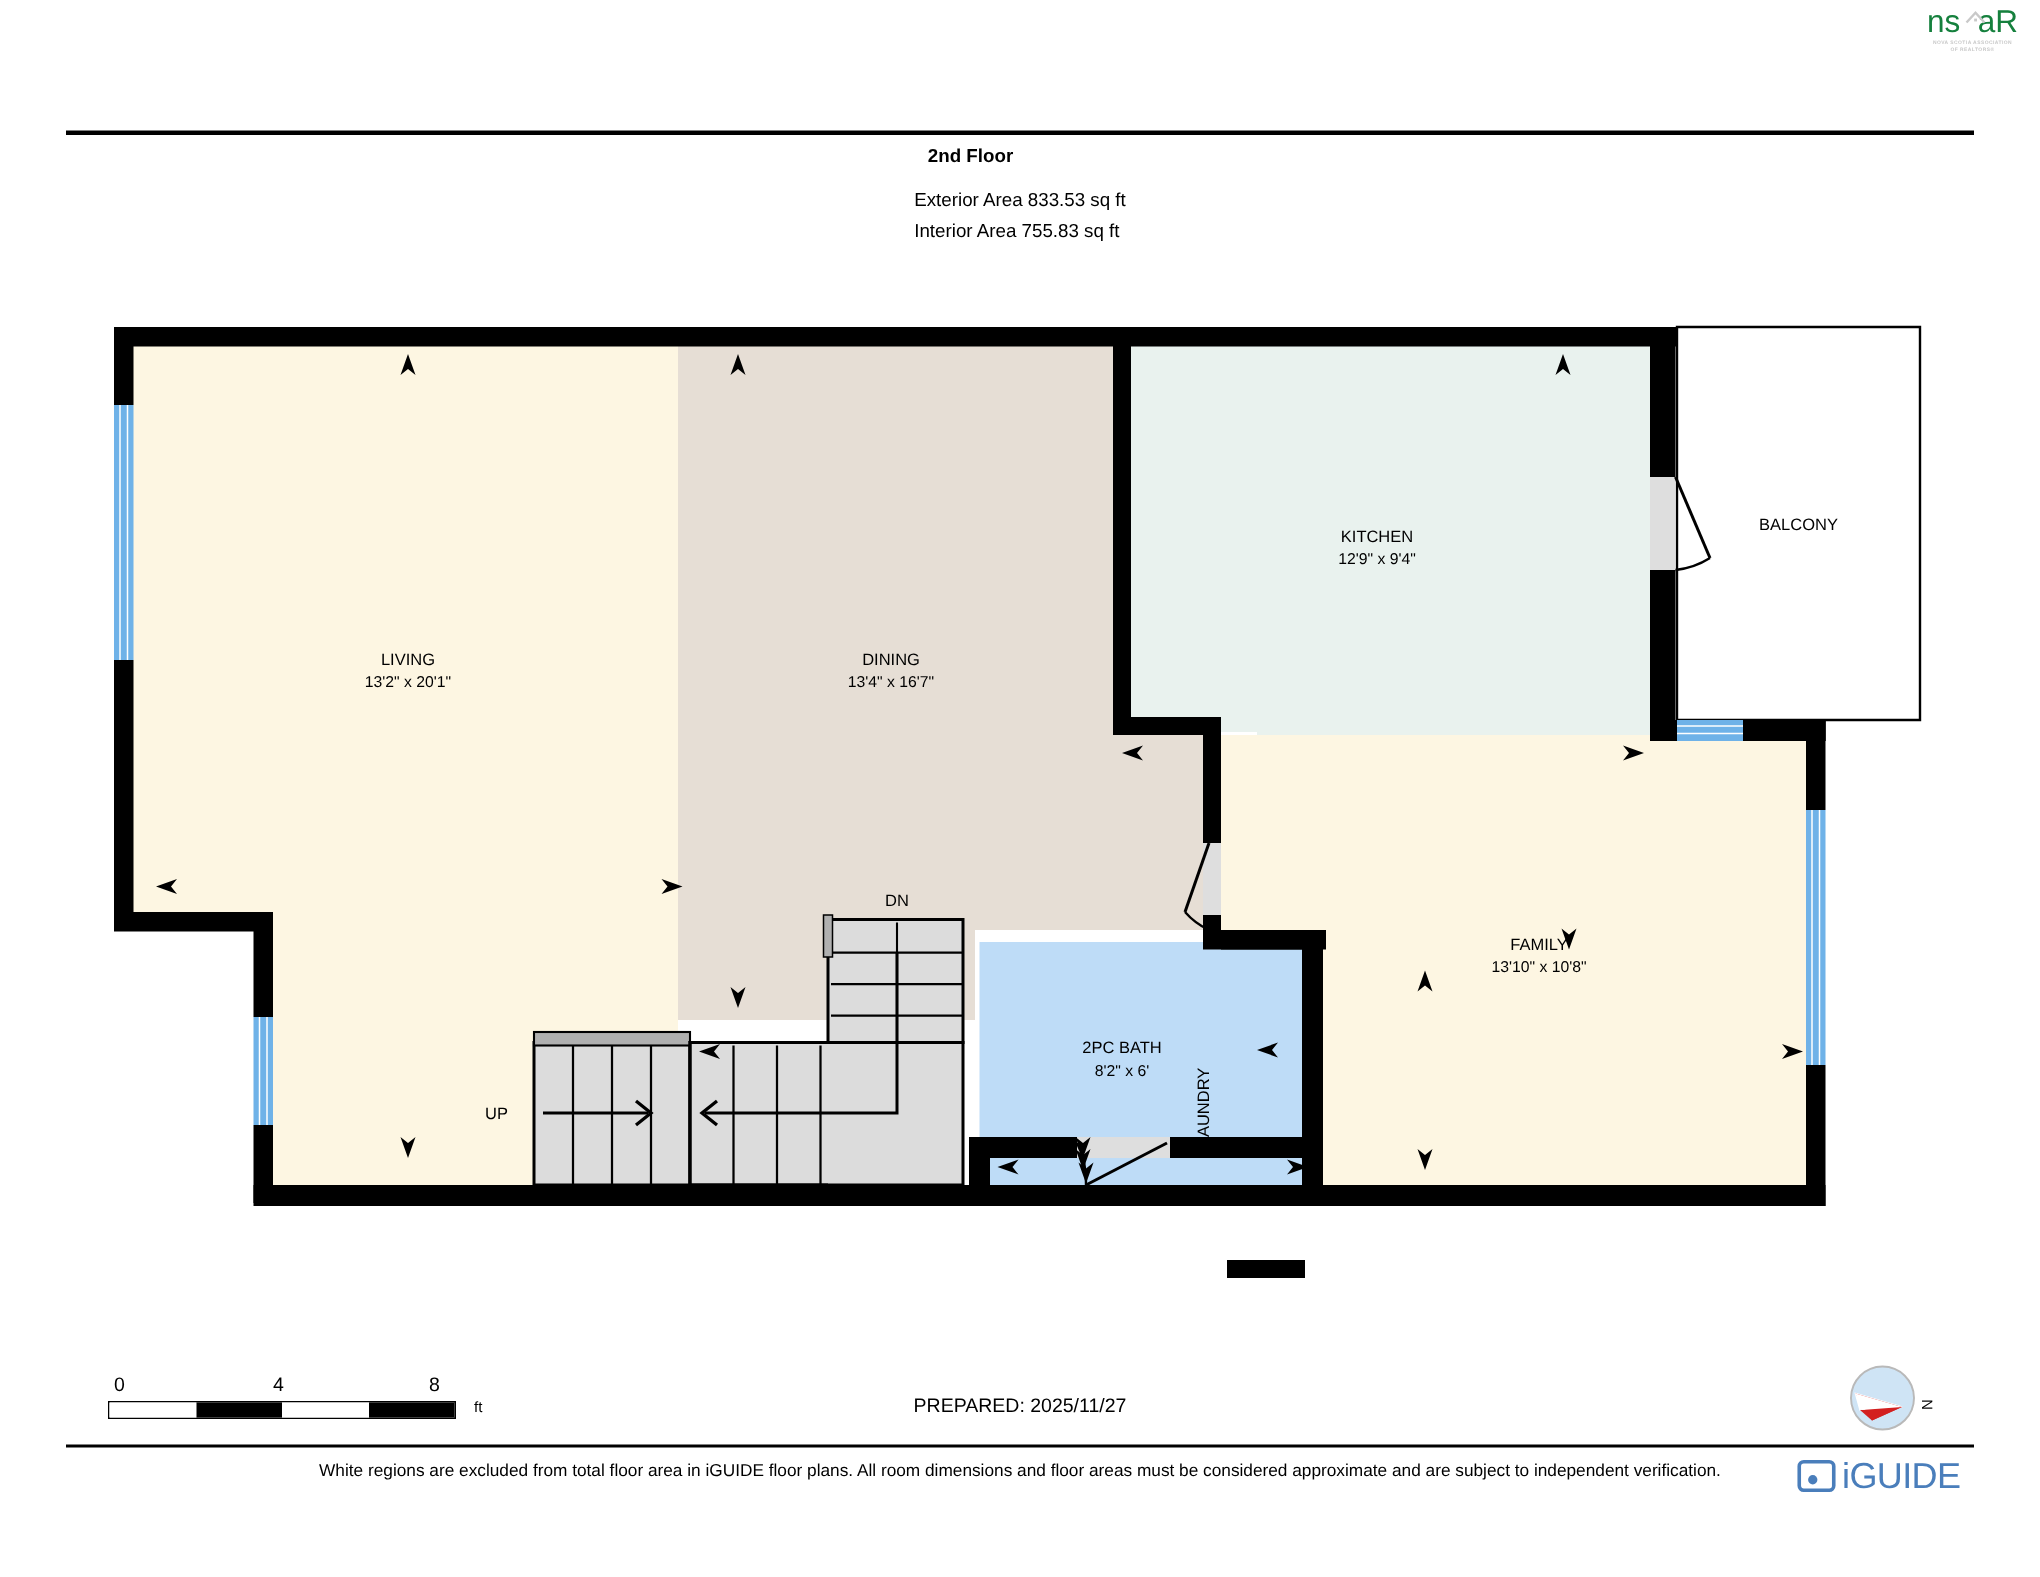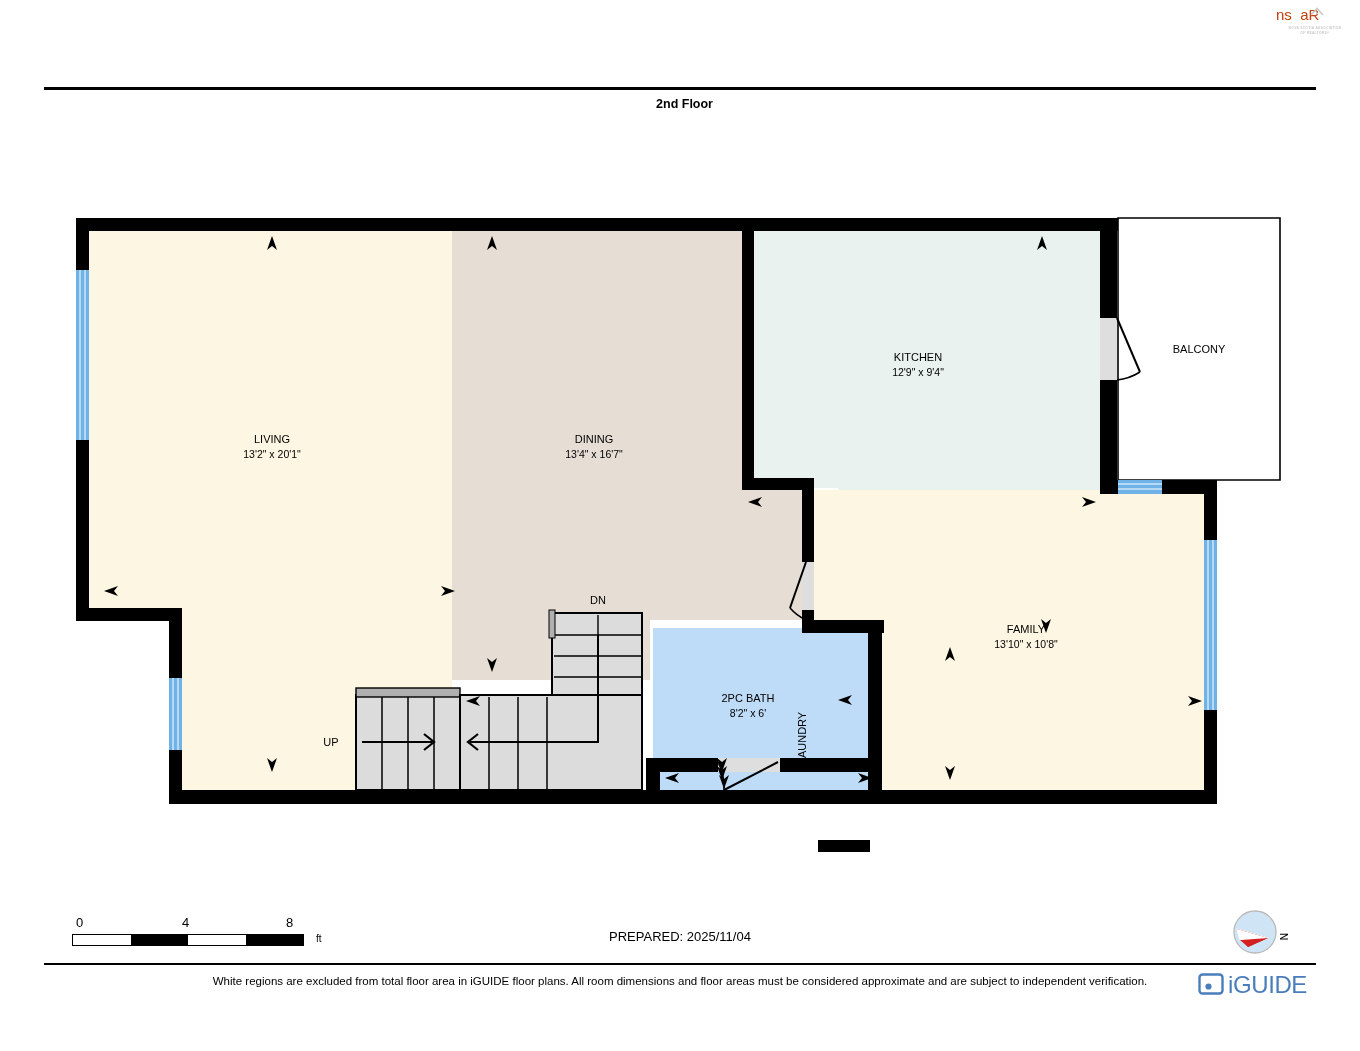--- a/index.html
+++ b/index.html
@@ -3,23 +3,23 @@
 <meta charset="utf-8">
 <style>
   html,body{margin:0;padding:0;background:#fff;}
   body{width:1360px;height:1051px;position:relative;
        font-family:"Liberation Sans","DejaVu Sans",sans-serif;color:#000;
        overflow:hidden;}
   .page{position:absolute;inset:0;}
 
   
   #nsar-logo{position:absolute;left:1276px;top:4px;width:78px;height:42px;}
-  #nsar-logo .mark{font-family:"Liberation Sans",sans-serif;font-size:15px;
-      letter-spacing:0px;color:#c2410c;font-weight:400;line-height:22px;
-      text-align:left;}
+  #nsar-logo .mark{font-family:"Liberation Sans",sans-serif;font-size:21px;
+      letter-spacing:0px;color:#15803d;font-weight:400;line-height:22px;
+      text-align:center;}
   #nsar-logo .sub{font-size:3.3px;color:#c9c9c9;text-align:center;
       letter-spacing:.3px;line-height:5px;font-weight:700;}
   #nsar-logo .roof{position:absolute;left:34px;top:3px;width:14px;height:9px;}
 
   #page-title{position:absolute;left:0;right:0;top:50px;text-align:center;
       font-size:23.5px;font-weight:700;letter-spacing:.1px;}
   #title-rule{position:absolute;left:44px;right:44px;top:87px;height:3px;
       background:#000;}
 
   #floor-meta{position:absolute;left:0;right:0;top:96px;
@@ -82,20 +82,24 @@
     <div class="mark">ns&nbsp;&nbsp;aR</div>
     <div class="sub">NOVA SCOTIA ASSOCIATION</div>
     <div class="sub">OF REALTORS®</div>
   </div>
 
   <div id="title-rule"></div>
 
   <div id="floor-meta">
     <div class="inner">
       <div id="floor-label">2nd Floor</div>
+      <div id="floor-areas">
+        <div>Exterior Area 833.53 sq ft</div>
+        <div>Interior Area 755.83 sq ft</div>
+      </div>
     </div>
   </div>
 
   <div id="plan-wrap">
   <svg id="plan" width="1360" height="720" viewBox="0 0 1360 720">
 
     <path d="M88,80 L452,80 L452,530 L452,640 L170,640 L170,470 L88,470 Z" fill="#fdf6e2"></path>
 
     <path d="M452,80 L742,80 L742,340 L810,340 L810,470 L650,470 L650,530 L452,530 Z" fill="#e6ded5"></path>
 
@@ -280,21 +284,21 @@
     <span id="sb8">8</span>
   </div>
   <div id="scalebar">
     <div class="sb-light"></div>
     <div class="sb-dark"></div>
     <div class="sb-light"></div>
     <div class="sb-dark"></div>
   </div>
   <div id="sb-unit">ft</div>
 
-  <div id="prepared">PREPARED: 2025/11/04</div>
+  <div id="prepared">PREPARED: 2025/11/27</div>
 
   <svg id="compass" viewBox="0 0 56 52">
     <circle cx="27" cy="25" r="21" fill="#cfe4f5" stroke="#b9b9b9" stroke-width="1.3"></circle>
     <path d="M9,22 L40,31 L12,33 Z" fill="#ffffff" stroke="#ffffff" stroke-width="1"></path>
     <path d="M12,33 L40,31 L20,40 Z" fill="#d32020"></path>
     <path d="M9,22 L40,31 L20,40 Z" fill="#d32020" opacity="0.92"></path>
     <path d="M9,22 L40,31 L13,33 Z" fill="#ffffff"></path>
   </svg>
   <div id="compass-n">N</div>
 

